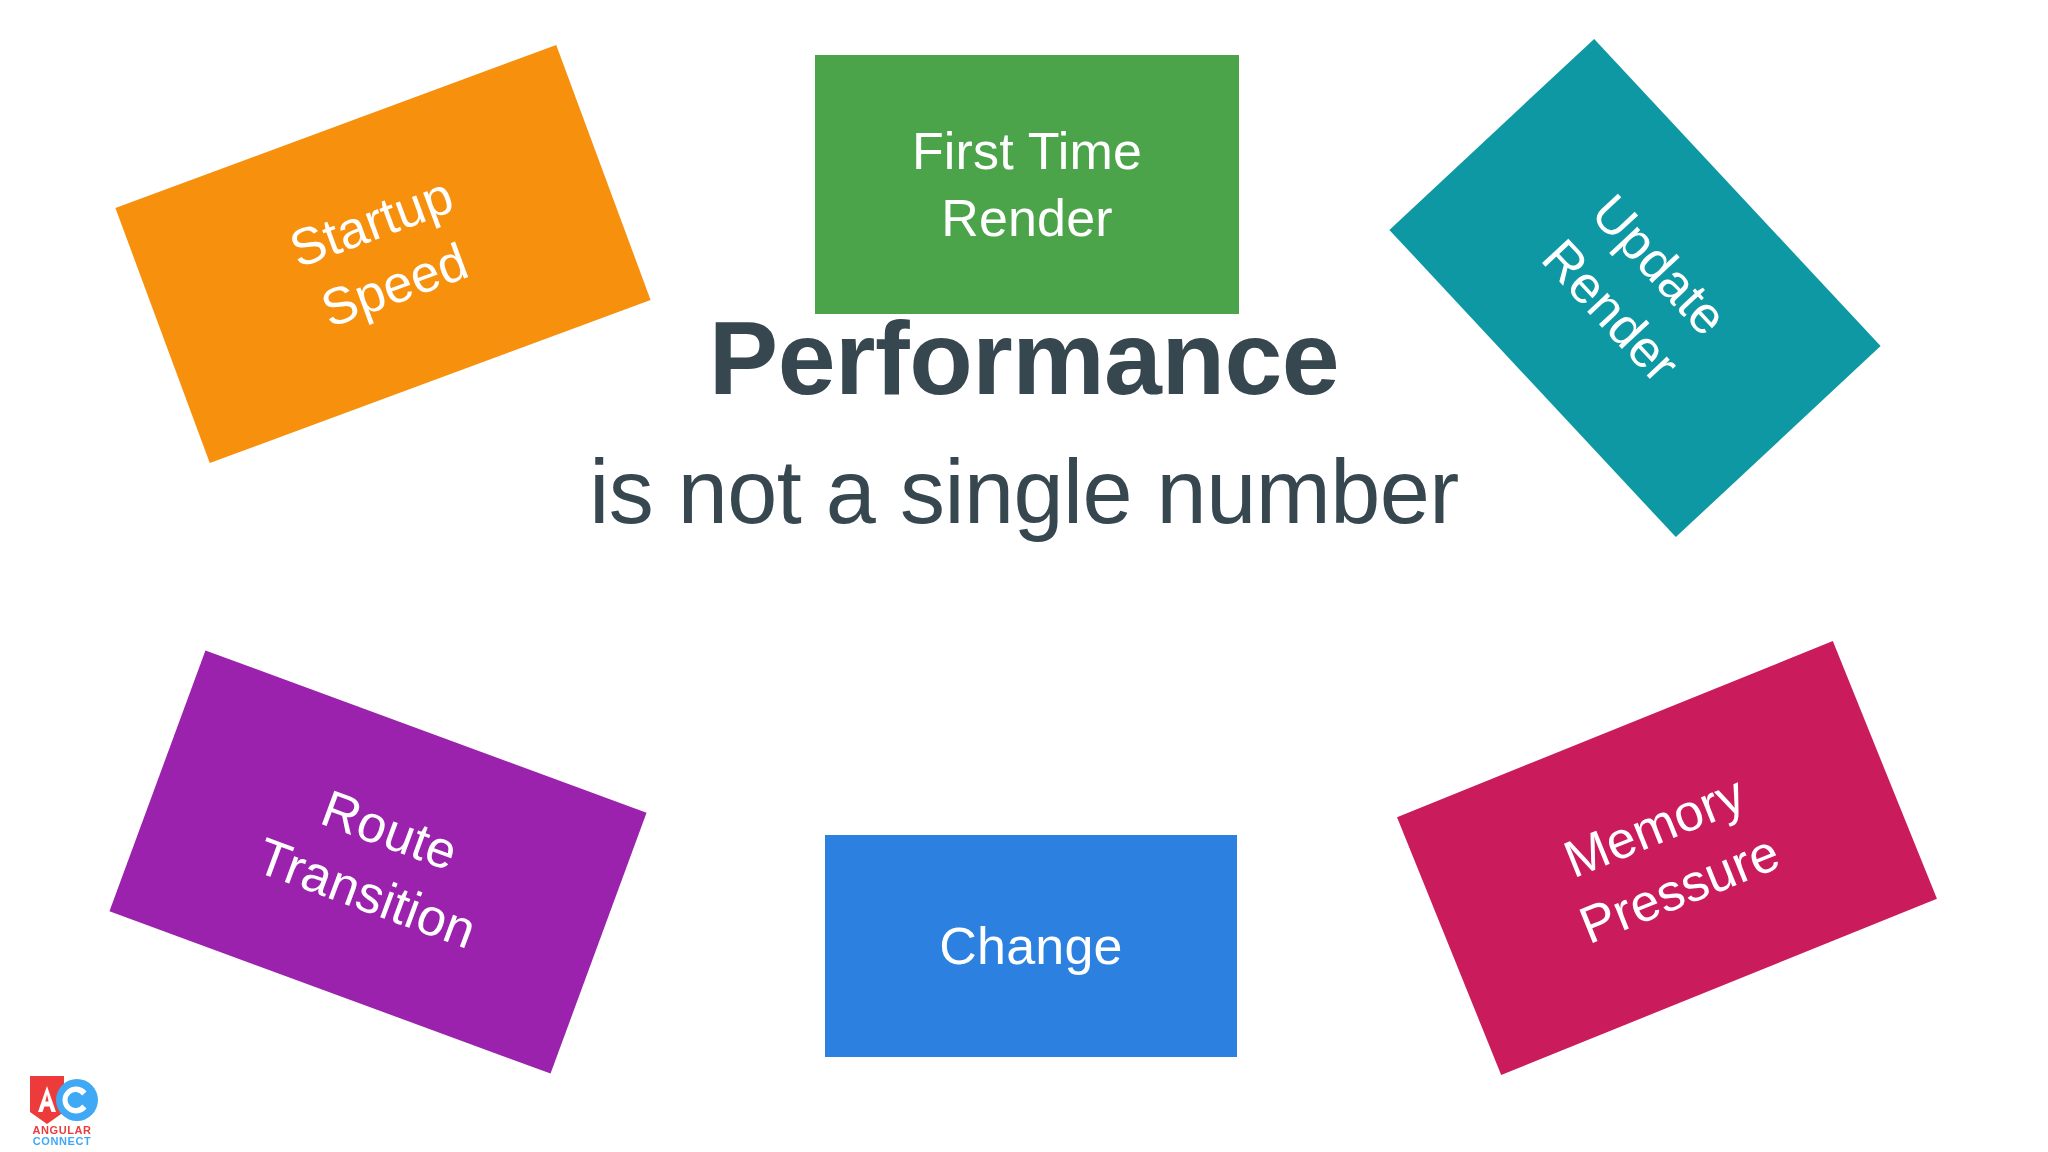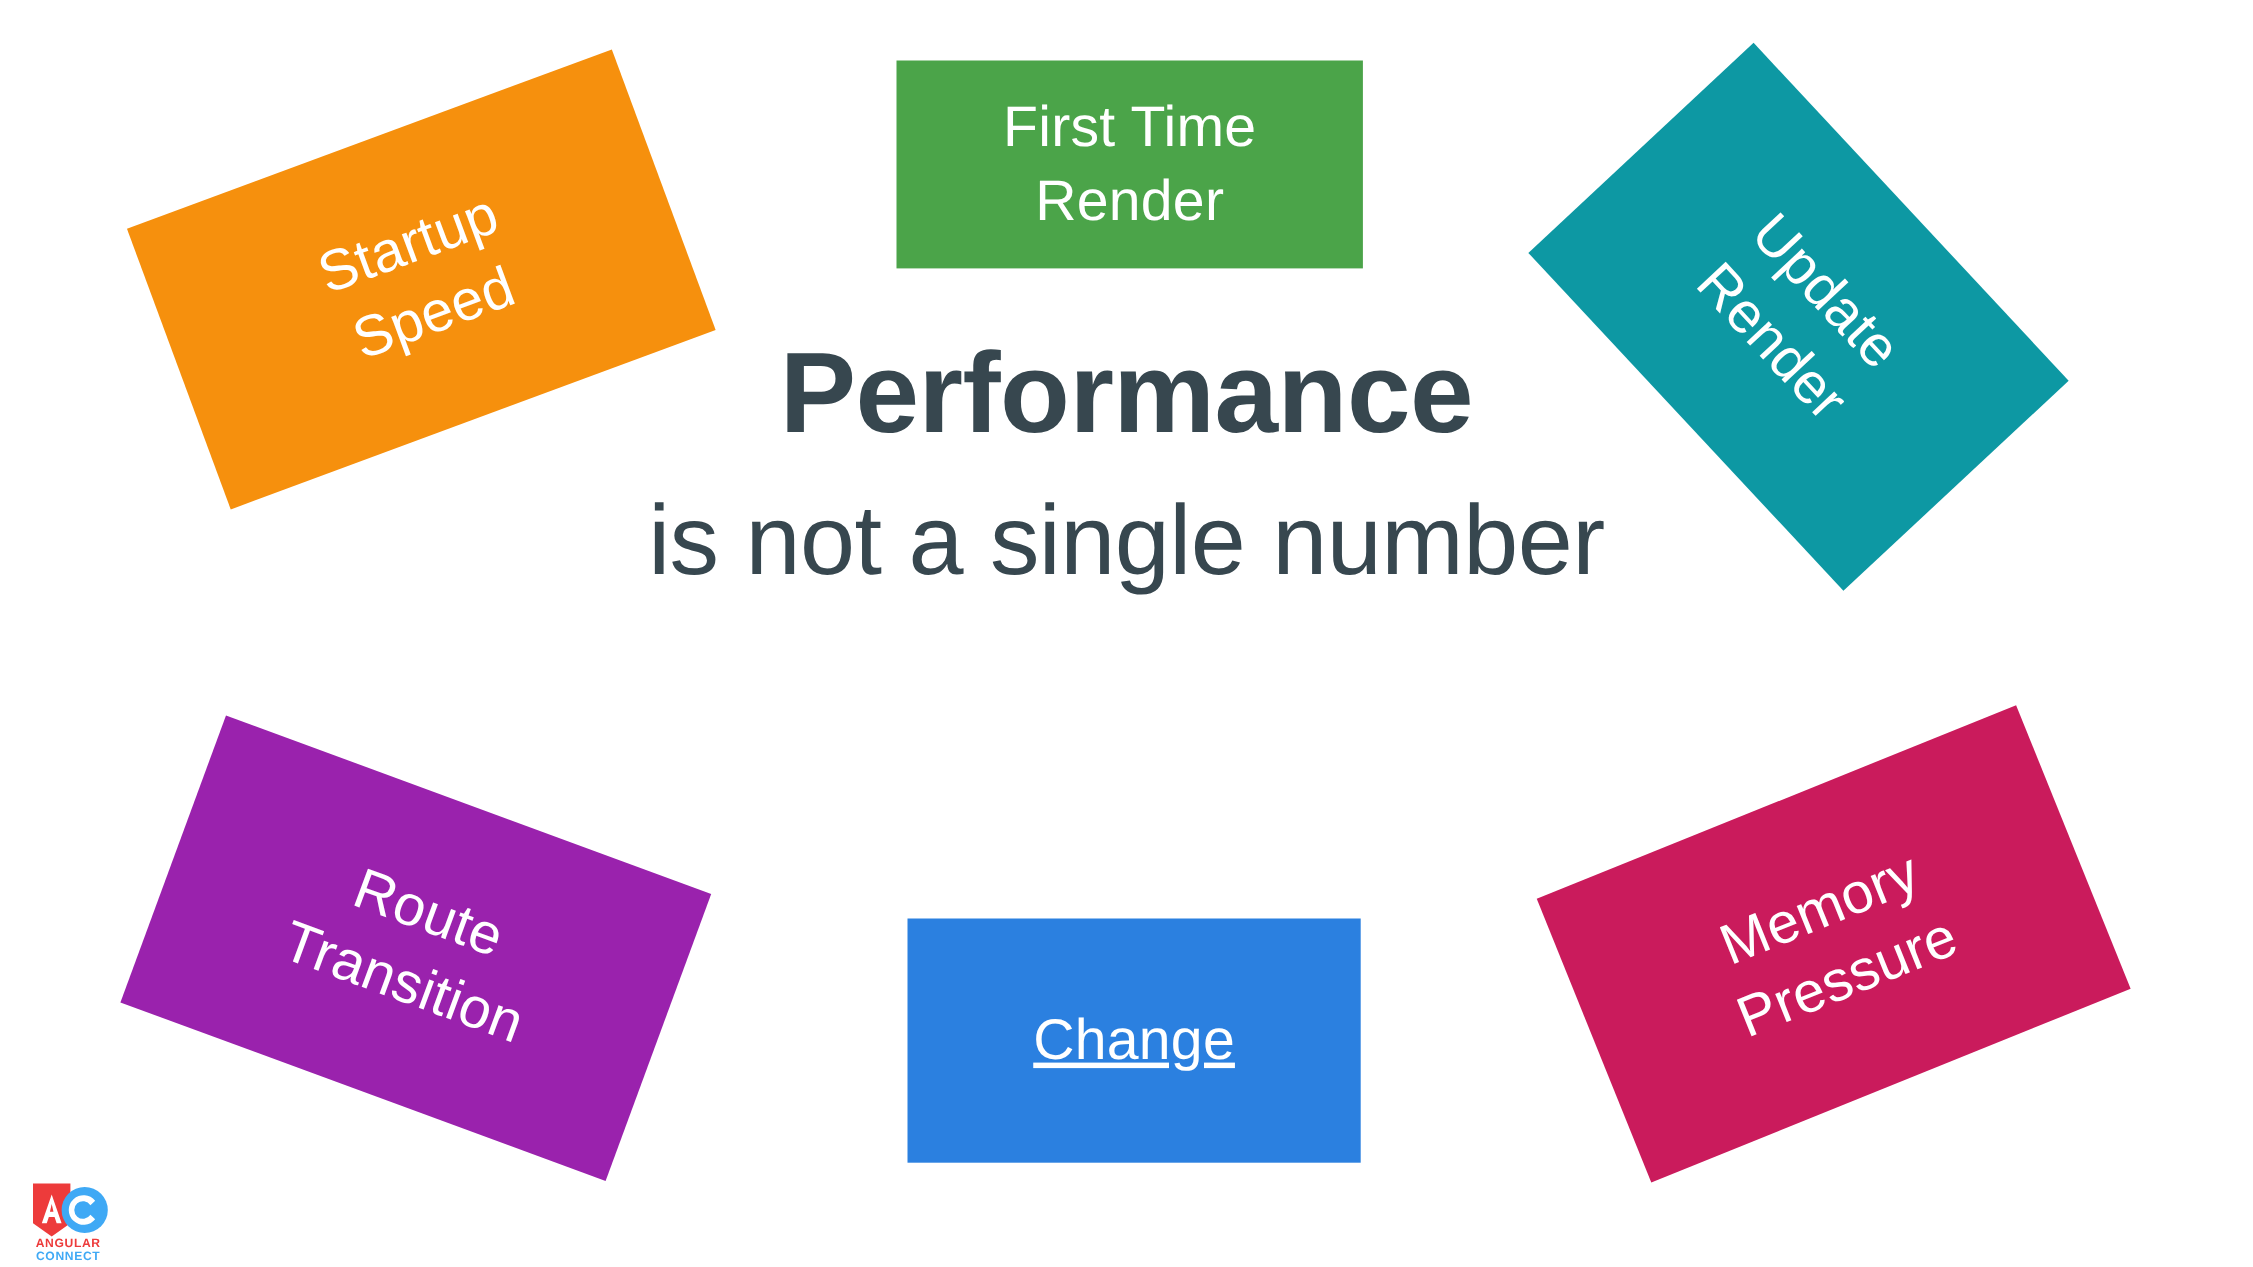--- a/index.html
+++ b/index.html
@@ -40,40 +40,39 @@
 
   
   #card-startup-speed {
     left: 148px;  top: 118px;
     width: 470px; height: 272px;
     background: #F6900D;
     transform: rotate(-20.3deg);
   }
   #card-first-time-render {
     left: 815px;  top: 55px;
-    width: 424px; height: 189px;
+    width: 424px; height: 259px;
     background: #4BA449;
   }
   #card-update-render {
     left: 1425px; top: 148px;
     width: 420px; height: 280px;
     background: #0D98A3;
     transform: rotate(47deg);
   }
   #card-route-transition {
     left: 143px;  top: 723px;
     width: 470px; height: 278px;
     background: #9A22AD;
     transform: rotate(20.2deg);
   }
   #card-change-detection {
     left: 825px;  top: 835px;
     width: 412px; height: 222px;
     background: #2B80E0;
-    text-decoration: underline;
   }
   #card-memory-pressure {
     left: 1432px; top: 719px;
     width: 470px; height: 278px;
     background: #CA1B5C;
     transform: rotate(-22deg);
   }
 
   
   #headline {

